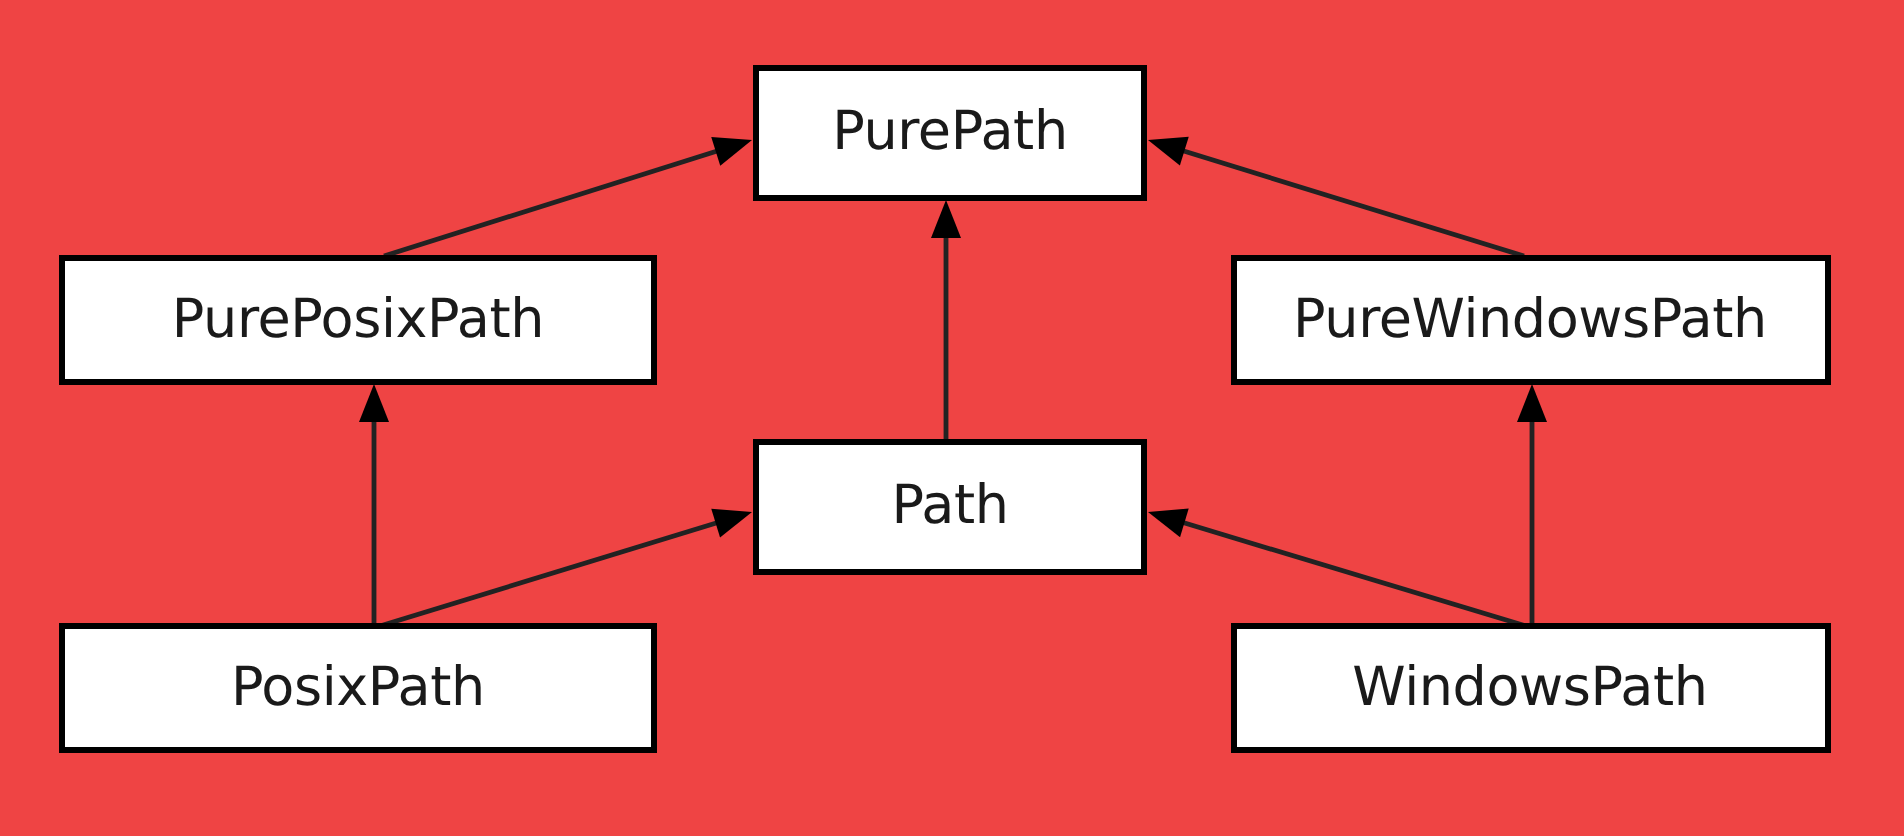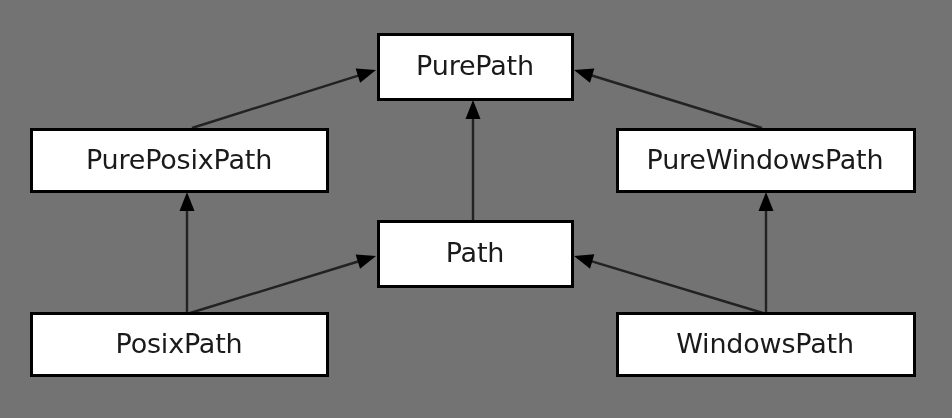--- a/index.html
+++ b/index.html
@@ -11,21 +11,21 @@
   body {
     width: 952px;
     height: 418px;
     overflow: hidden;
     font-family: "DejaVu Sans", "Liberation Sans", sans-serif;
   }
   #diagram-root {
     position: relative;
     width: 952px;
     height: 418px;
-    background: #737373;
+    background: #ef4444;
   }
   svg.diagram-canvas {
     display: block;
     width: 952px;
     height: 418px;
   }
   .class-box-rect {
     fill: #ffffff;
     stroke: #000000;
     stroke-width: 3;

